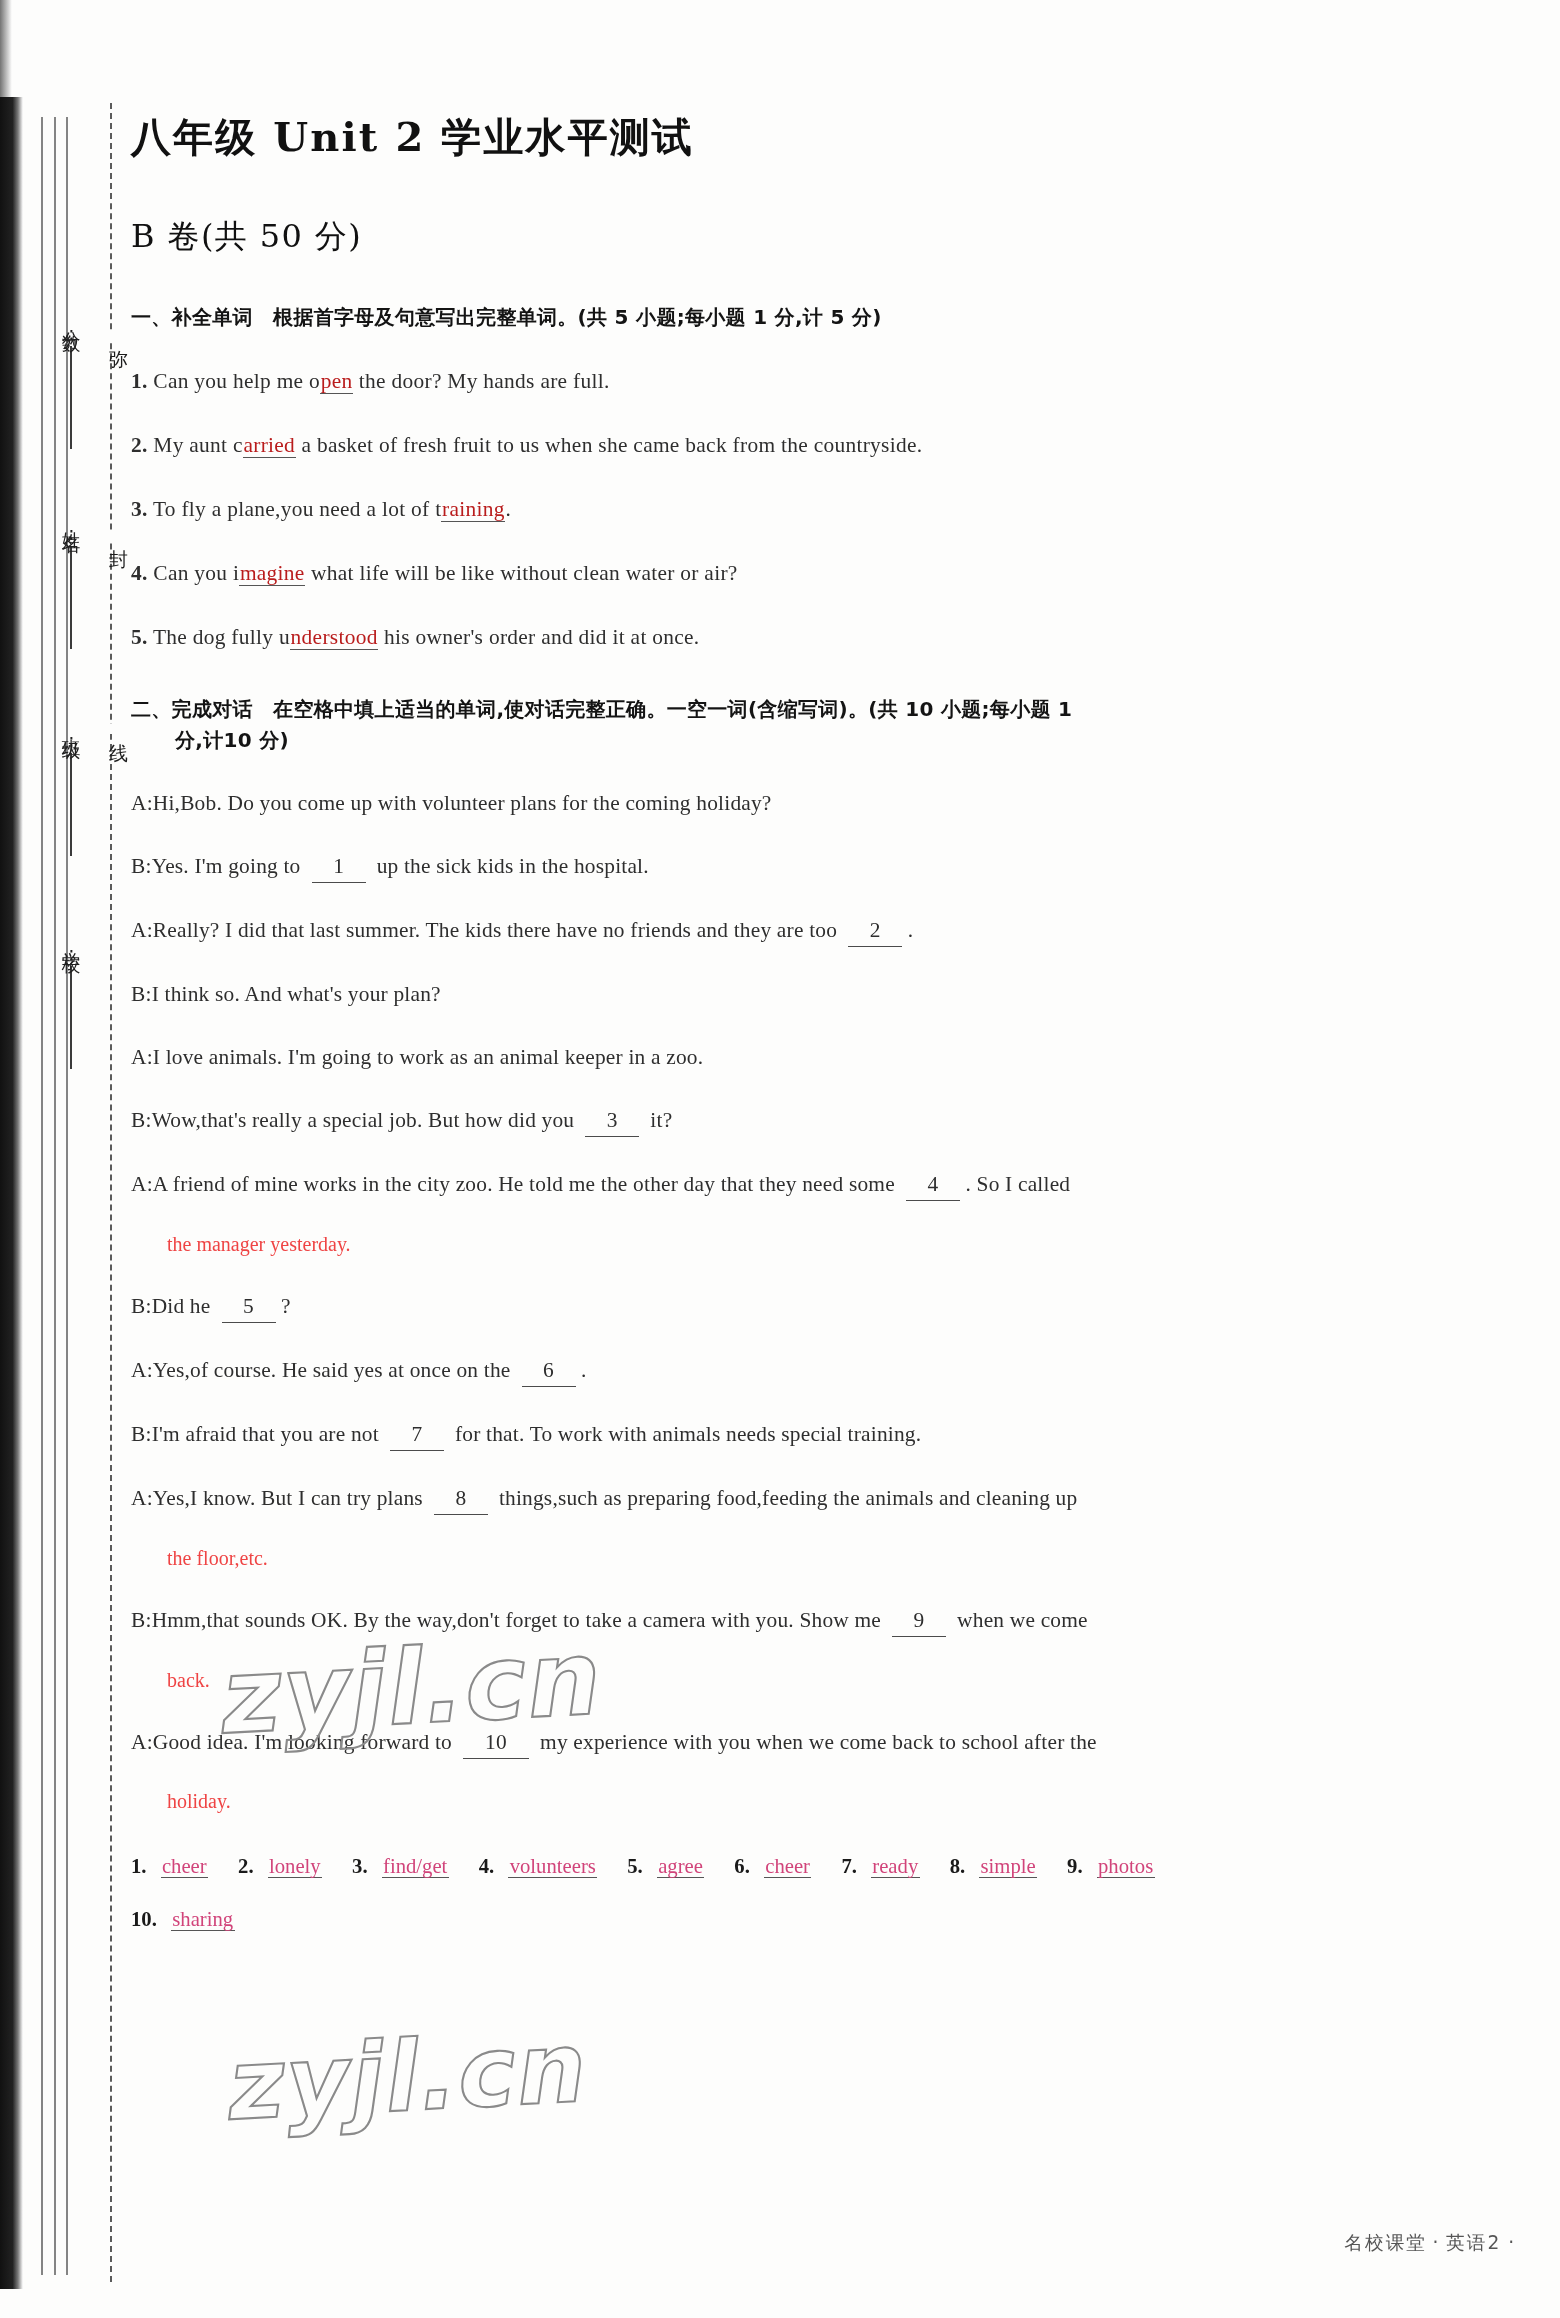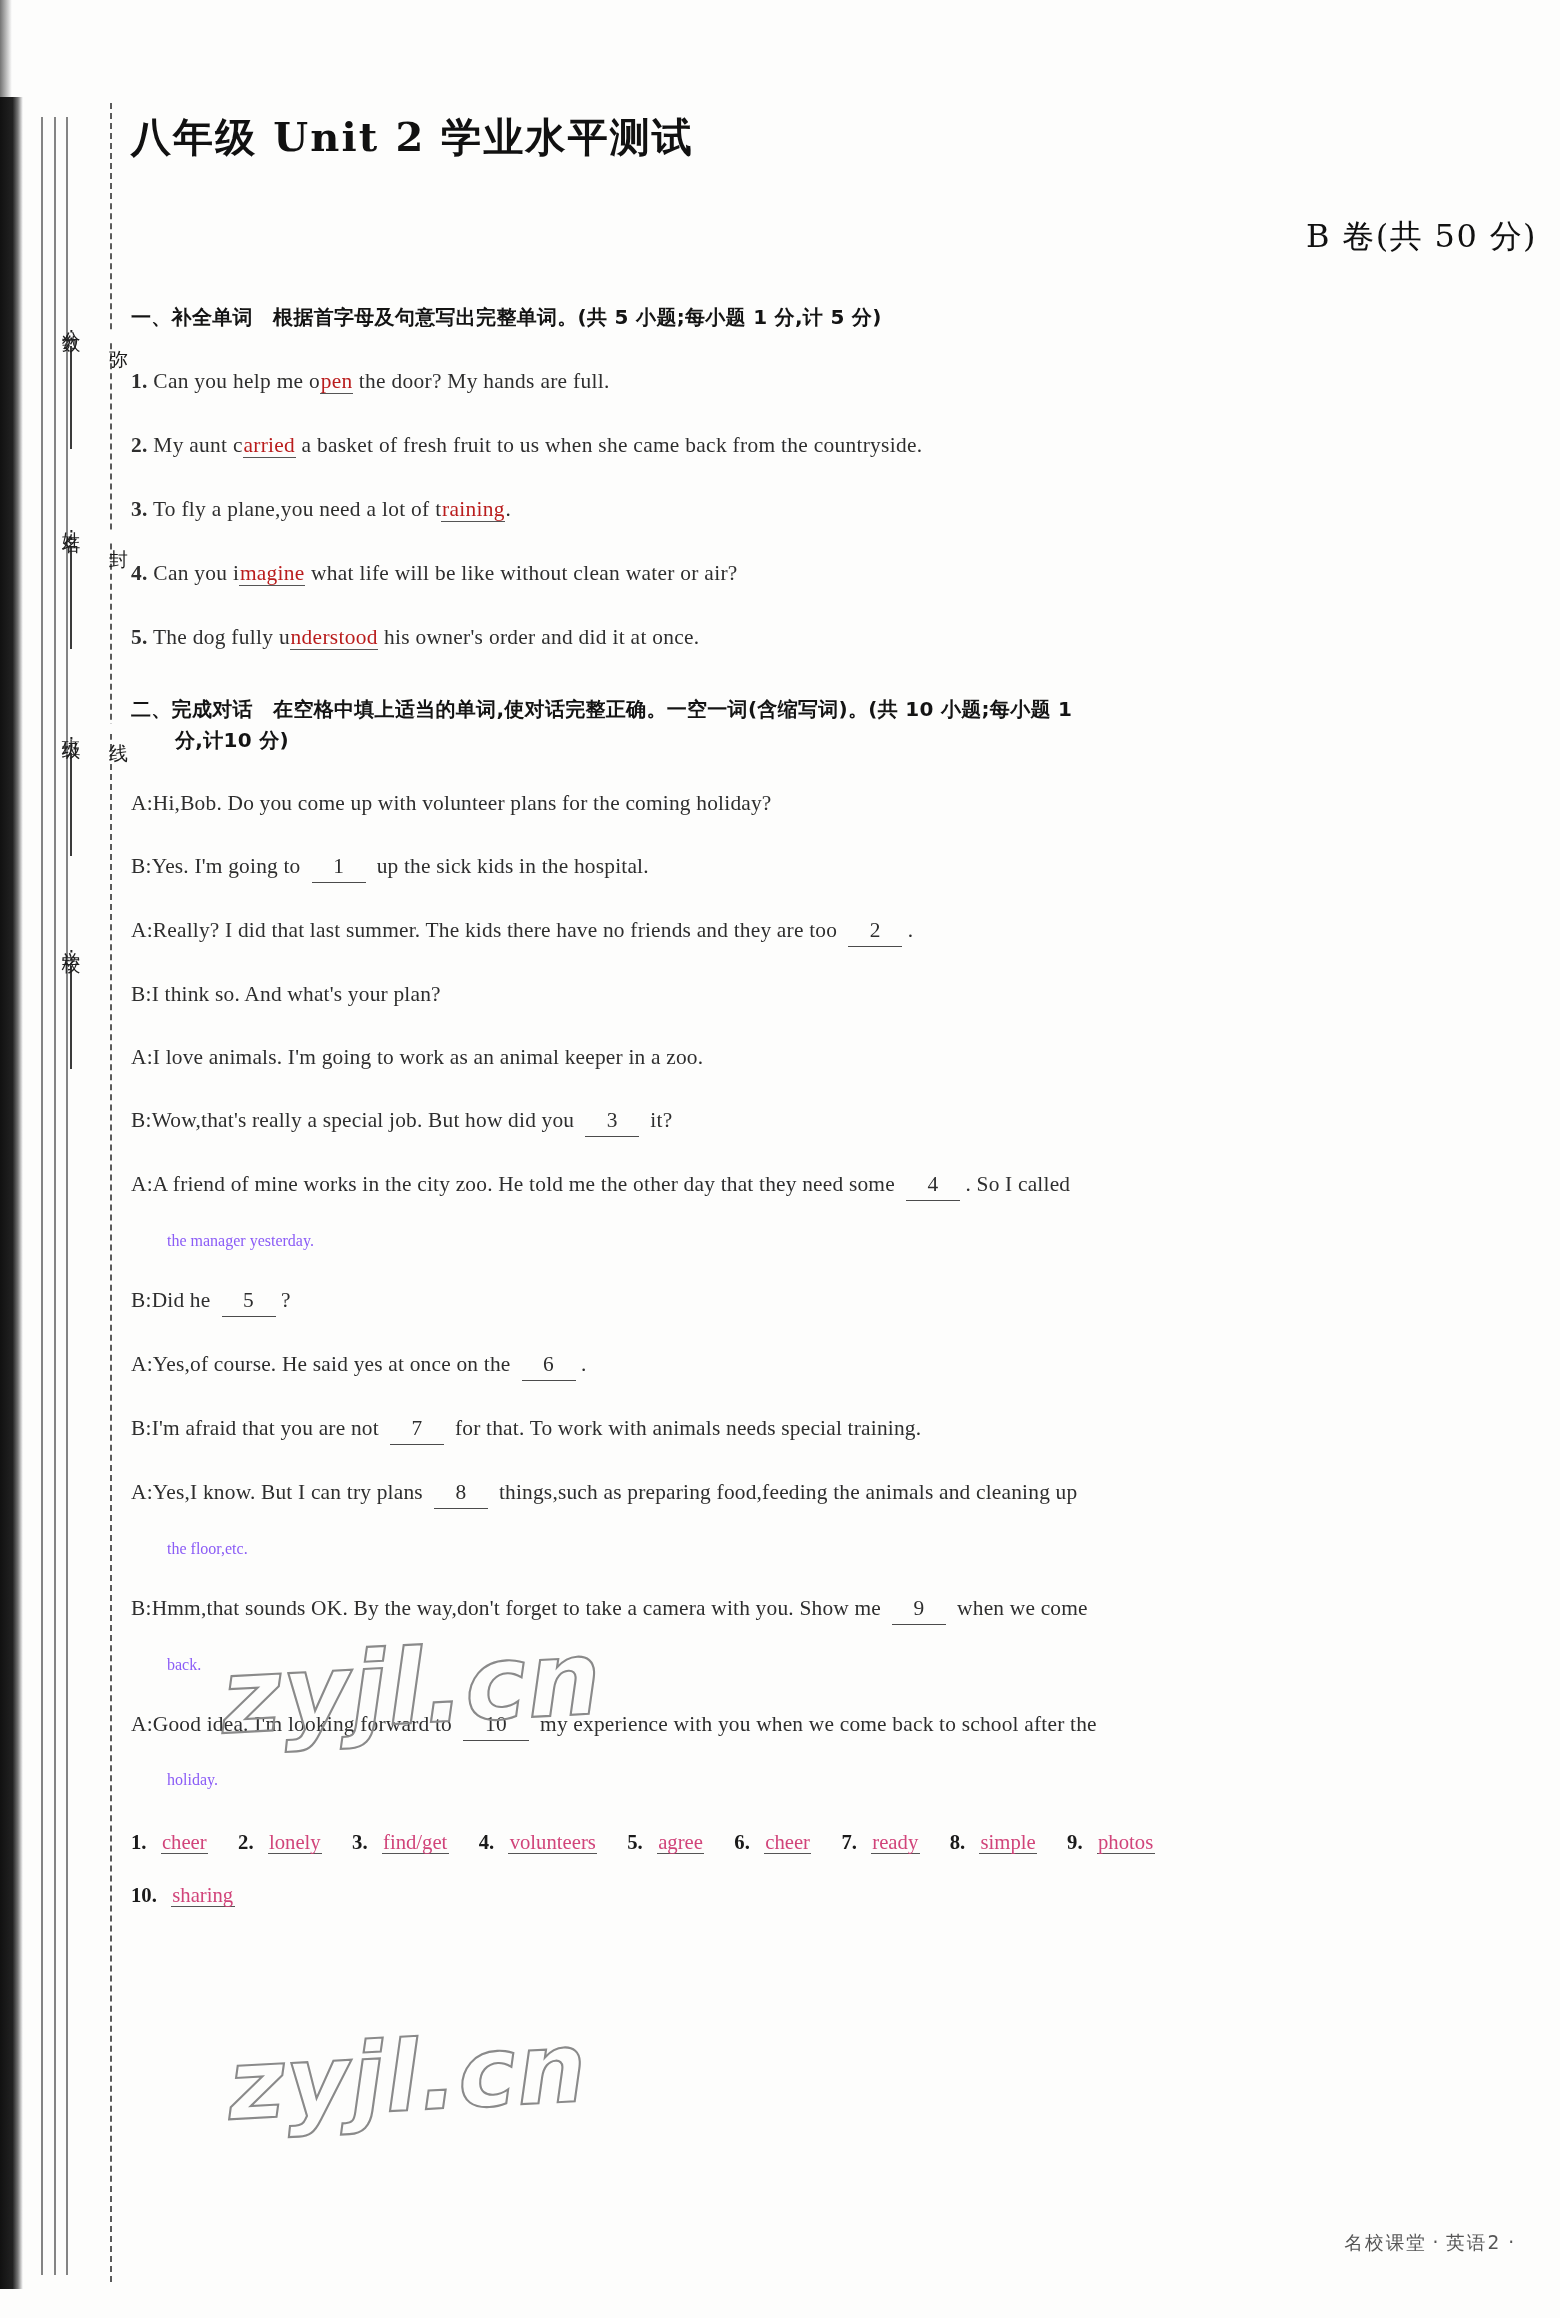--- a/index.html
+++ b/index.html
@@ -52,21 +52,21 @@
 
   
   #content{position:absolute;left:131px;top:0;width:1406px;height:2319px;}
 
   .title{
     text-align:left;margin-top:110px;
     font-family:"DejaVu Serif","Liberation Serif",serif;
     font-weight:bold;font-size:40px;letter-spacing:2.1px;color:#111;
   }
   .subtitle{
-    text-align:right;margin-top:50px;
+    text-align:left;margin-top:50px;
     font-family:"DejaVu Serif","Liberation Serif",serif;
     font-size:32px;letter-spacing:1.4px;color:#111;
   }
 
   .sec-head{
     margin:43px 0 0 0;
     font-family:"DejaVu Sans","Liberation Sans",sans-serif;
     font-size:20px;font-weight:bold;color:#141414;line-height:1.55;
     letter-spacing:0.3px;
   }
@@ -81,21 +81,21 @@
   .ans{
     color:#b91c1c;border-bottom:1.7px solid #555;
     padding:0 0.7px;font-family:"Liberation Serif","DejaVu Serif",serif;
   }
 
   .dlg{
     margin:31px 0 0 0;font-size:21.4px;line-height:1.5;color:#2e2e2e;
     font-family:"Liberation Serif","DejaVu Serif",serif;letter-spacing:0.2px;
   }
   .dlg .spk{}
-  .dlg-cont{margin:27.6px 0 0 36px;font-size:16px;line-height:1.5;color:#8b5cf6;}
+  .dlg-cont{margin:27.6px 0 0 36px;font-size:20px;line-height:1.5;color:#ef4444;}
 
   .blankfill{
     display:inline-block;min-width:54px;text-align:center;
     border-bottom:1.7px solid #4b4b4b;margin:0 5.5px;
   }
   .blankfill.wide{min-width:66px;}
 
   
   .keyrow{
     margin-top:39px;font-size:20.7px;color:#2e2e2e;

